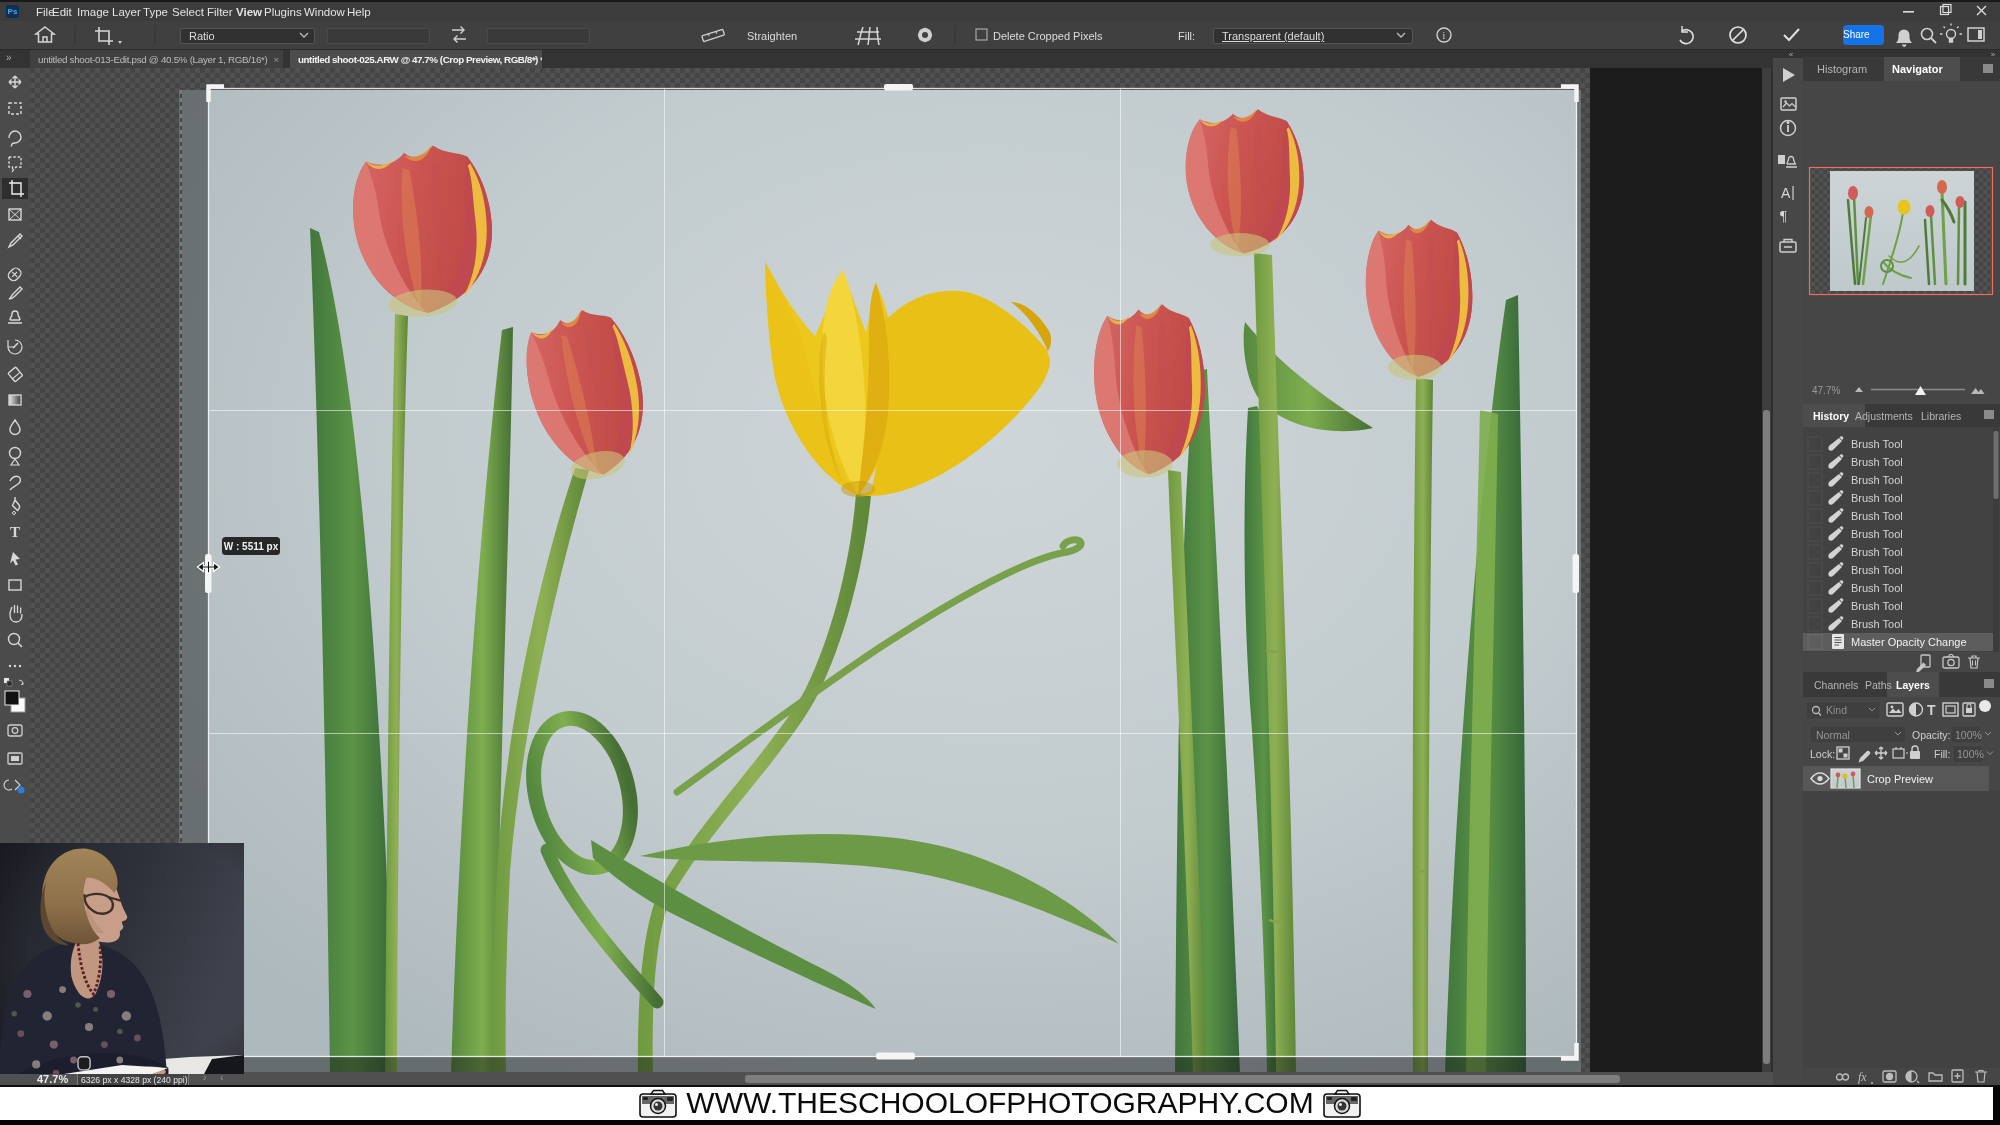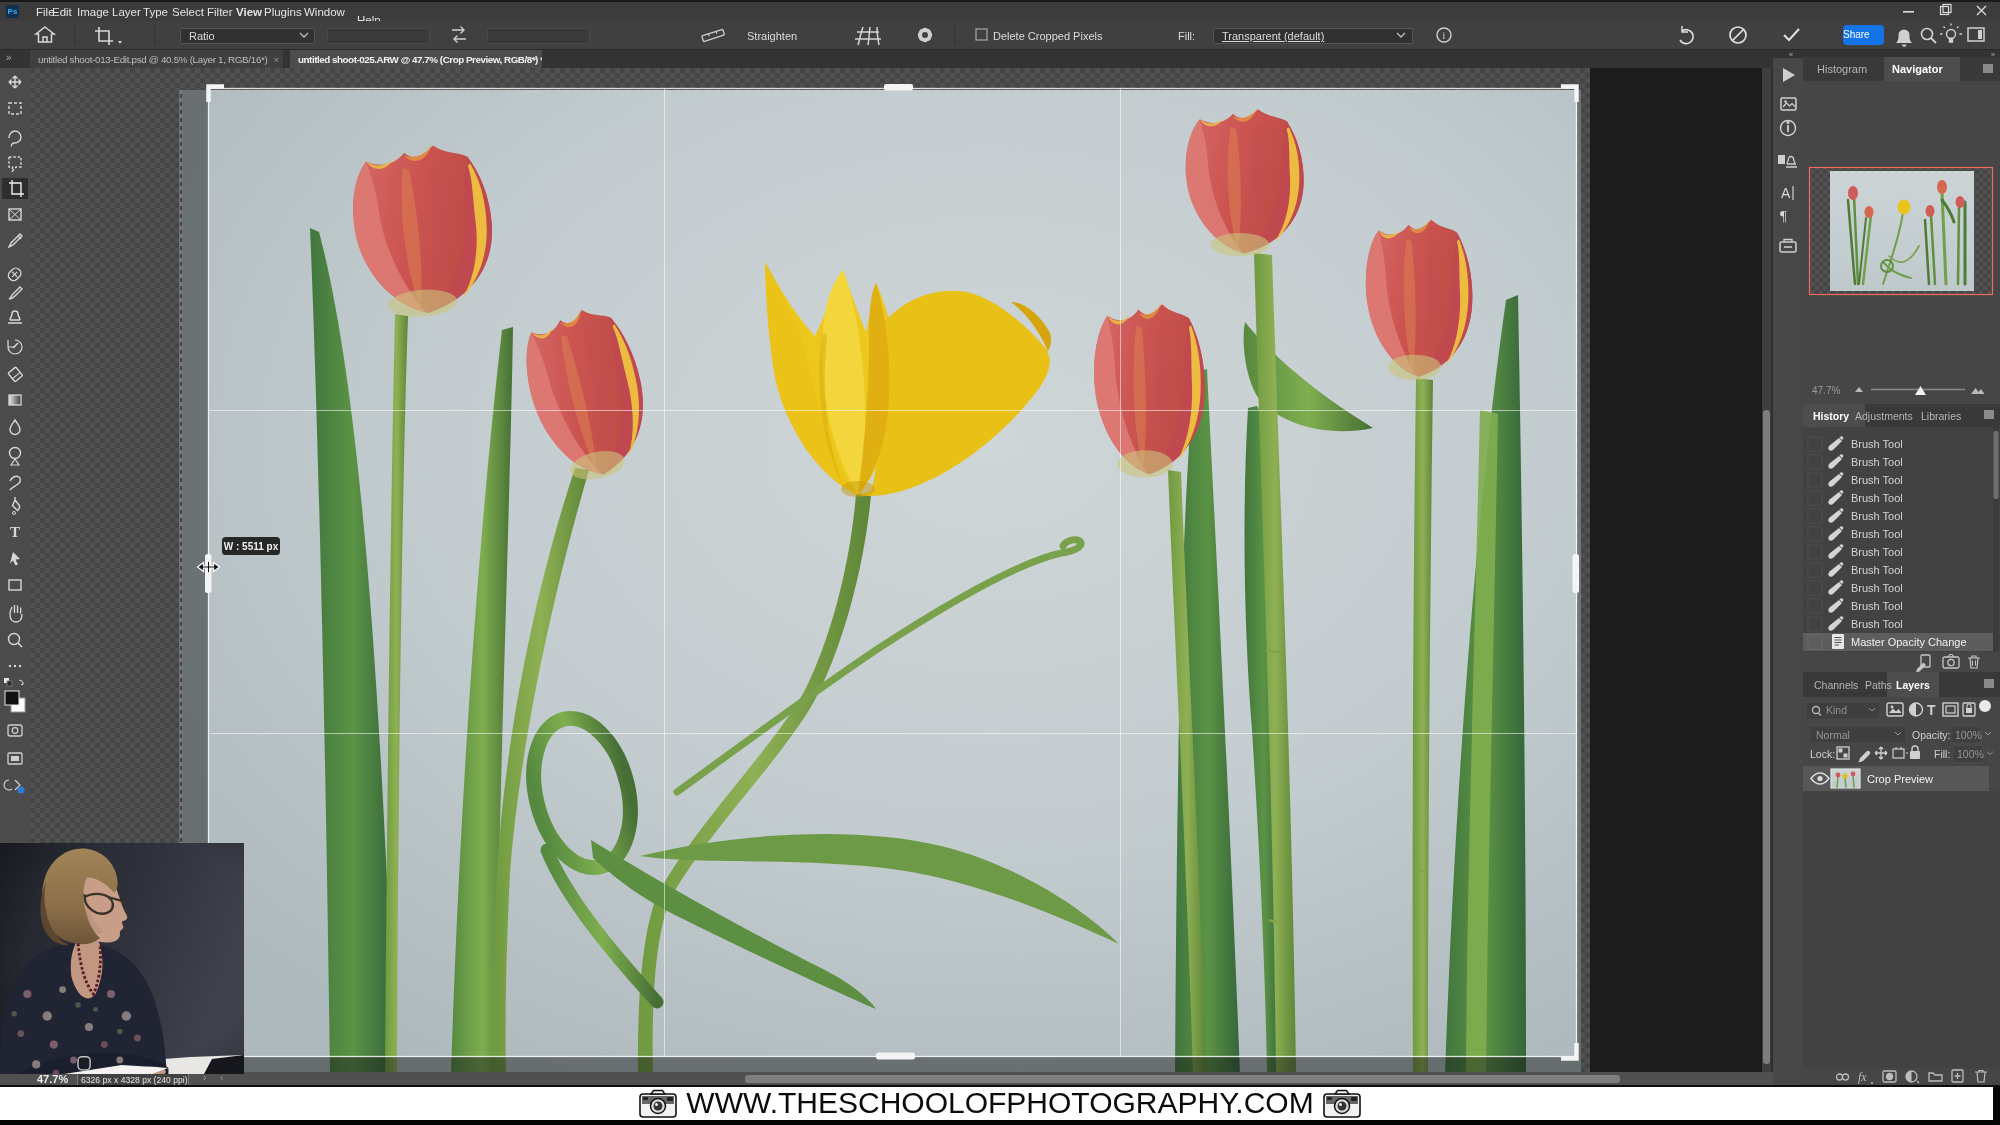--- a/index.html
+++ b/index.html
@@ -41,21 +41,21 @@
     <span class="menuitem" style="left:36px;">File</span>
     <span class="menuitem" style="left:52px;">Edit</span>
     <span class="menuitem" style="left:77px;">Image</span>
     <span class="menuitem" style="left:112px;">Layer</span>
     <span class="menuitem" style="left:143px;">Type</span>
     <span class="menuitem" style="left:172px;">Select</span>
     <span class="menuitem" style="left:207px;">Filter</span>
     <span class="menuitem" style="left:236px;font-weight:bold;">View</span>
     <span class="menuitem" style="left:264px;">Plugins</span>
     <span class="menuitem" style="left:304px;">Window</span>
-    <span class="menuitem" style="left:357px;margin-top:8px;">Help</span>
+    <span class="menuitem" style="left:347px;">Help</span>
     <svg class="abs" style="left:1900px;top:0px;" width="100" height="19" viewBox="0 0 100 19">
       <rect x="3" y="9" width="11" height="1.6" fill="#dcdcdc"></rect>
       <rect x="40.5" y="4.5" width="8" height="8" fill="none" stroke="#dcdcdc" stroke-width="1.2"></rect>
       <rect x="43" y="2.5" width="8" height="8" fill="none" stroke="#dcdcdc" stroke-width="1.2"></rect>
       <path d="M77 4 L86 13 M86 4 L77 13" stroke="#dcdcdc" stroke-width="1.4"></path>
     </svg>
   </div>
   <div id="optbar" class="abs">
     <svg class="abs" style="left:0;top:0;" width="2000" height="28" viewBox="0 0 2000 28">
 

